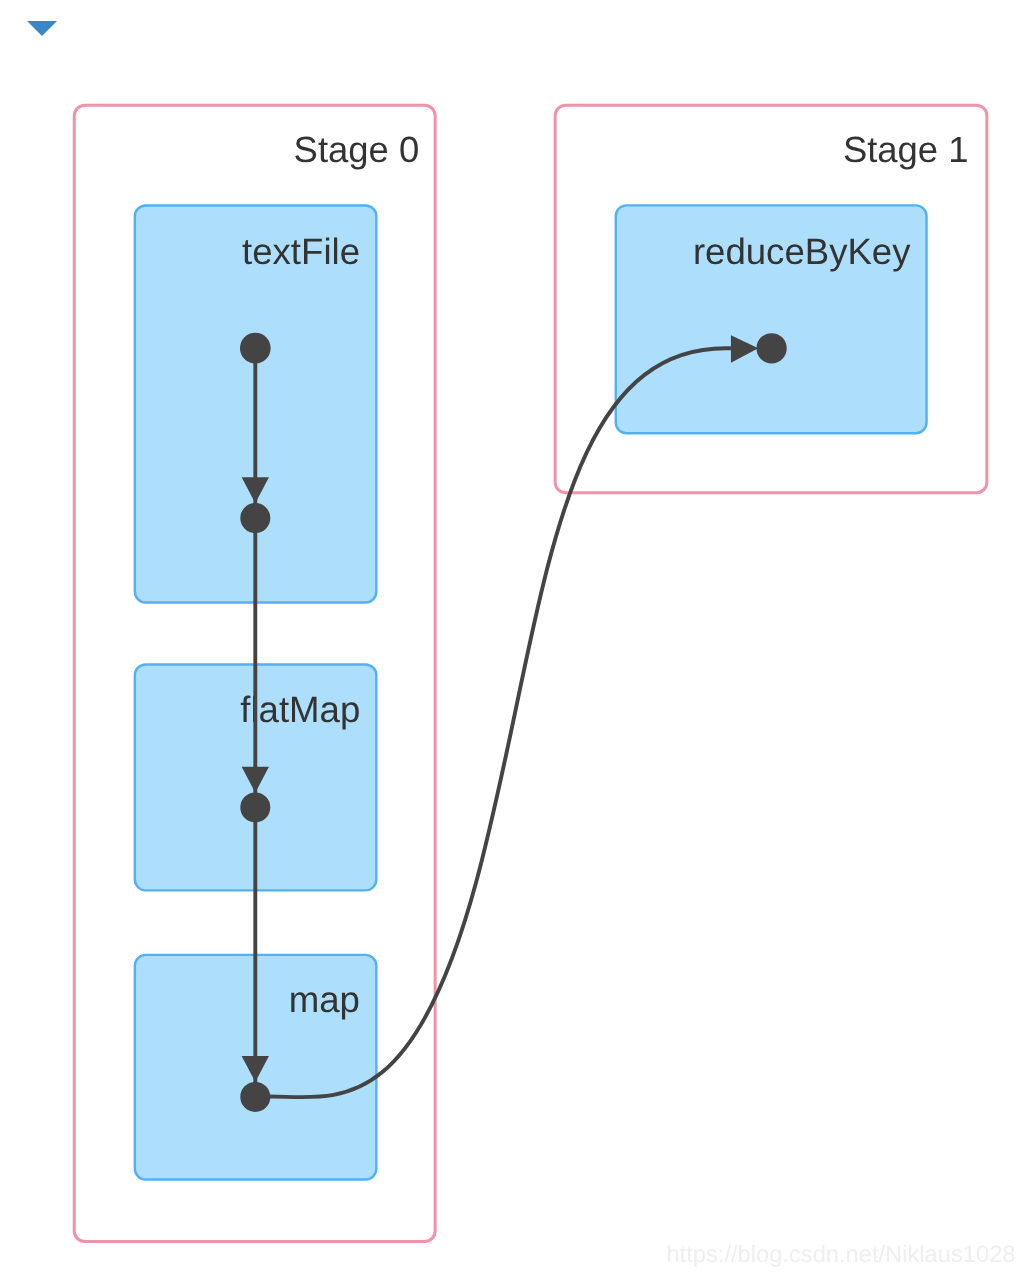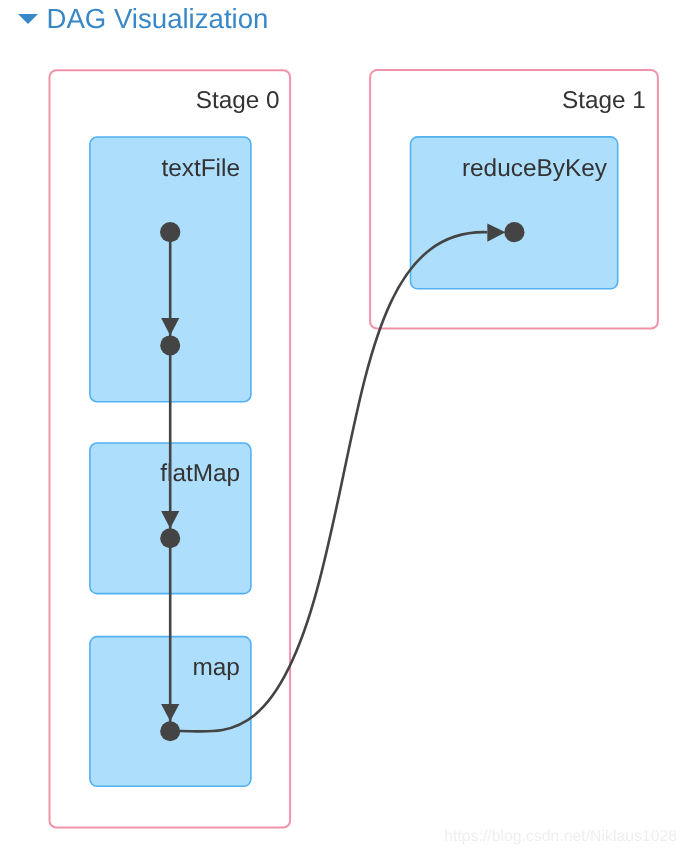--- a/index.html
+++ b/index.html
@@ -16,21 +16,20 @@
   .edge{fill:none;stroke:#444;stroke-width:2.6;}
   .arrow{fill:#444;}
   .dot{fill:#444;}
   .wm{position:absolute;left:444.3px;top:827.5px;color:#efefef;font-size:15.8px;line-height:18px;white-space:nowrap;}
 </style>
 </head>
 <body>
 
 <div id="root">
   <div class="caret"></div>
-  <div class="hdr-title">DAG Visualization</div>
 
   <svg width="688" height="856" viewBox="0 0 688 856">
     <g>
       <g>
         <rect class="stage-rect" x="49.5" y="70.2" width="240.6" height="757.4" rx="7" stroke="#f093a8"></rect>
         <text class="stage-label" text-anchor="end" x="279.5" y="107.8" fill="#333333">Stage 0</text>
       </g>
       <g>
         <rect class="stage-rect" x="370.1" y="70.1" width="287.8" height="258.4" rx="7" stroke="#f093a8"></rect>
         <text class="stage-label" text-anchor="end" x="645.7" y="107.8" fill="#333333">Stage 1</text>

